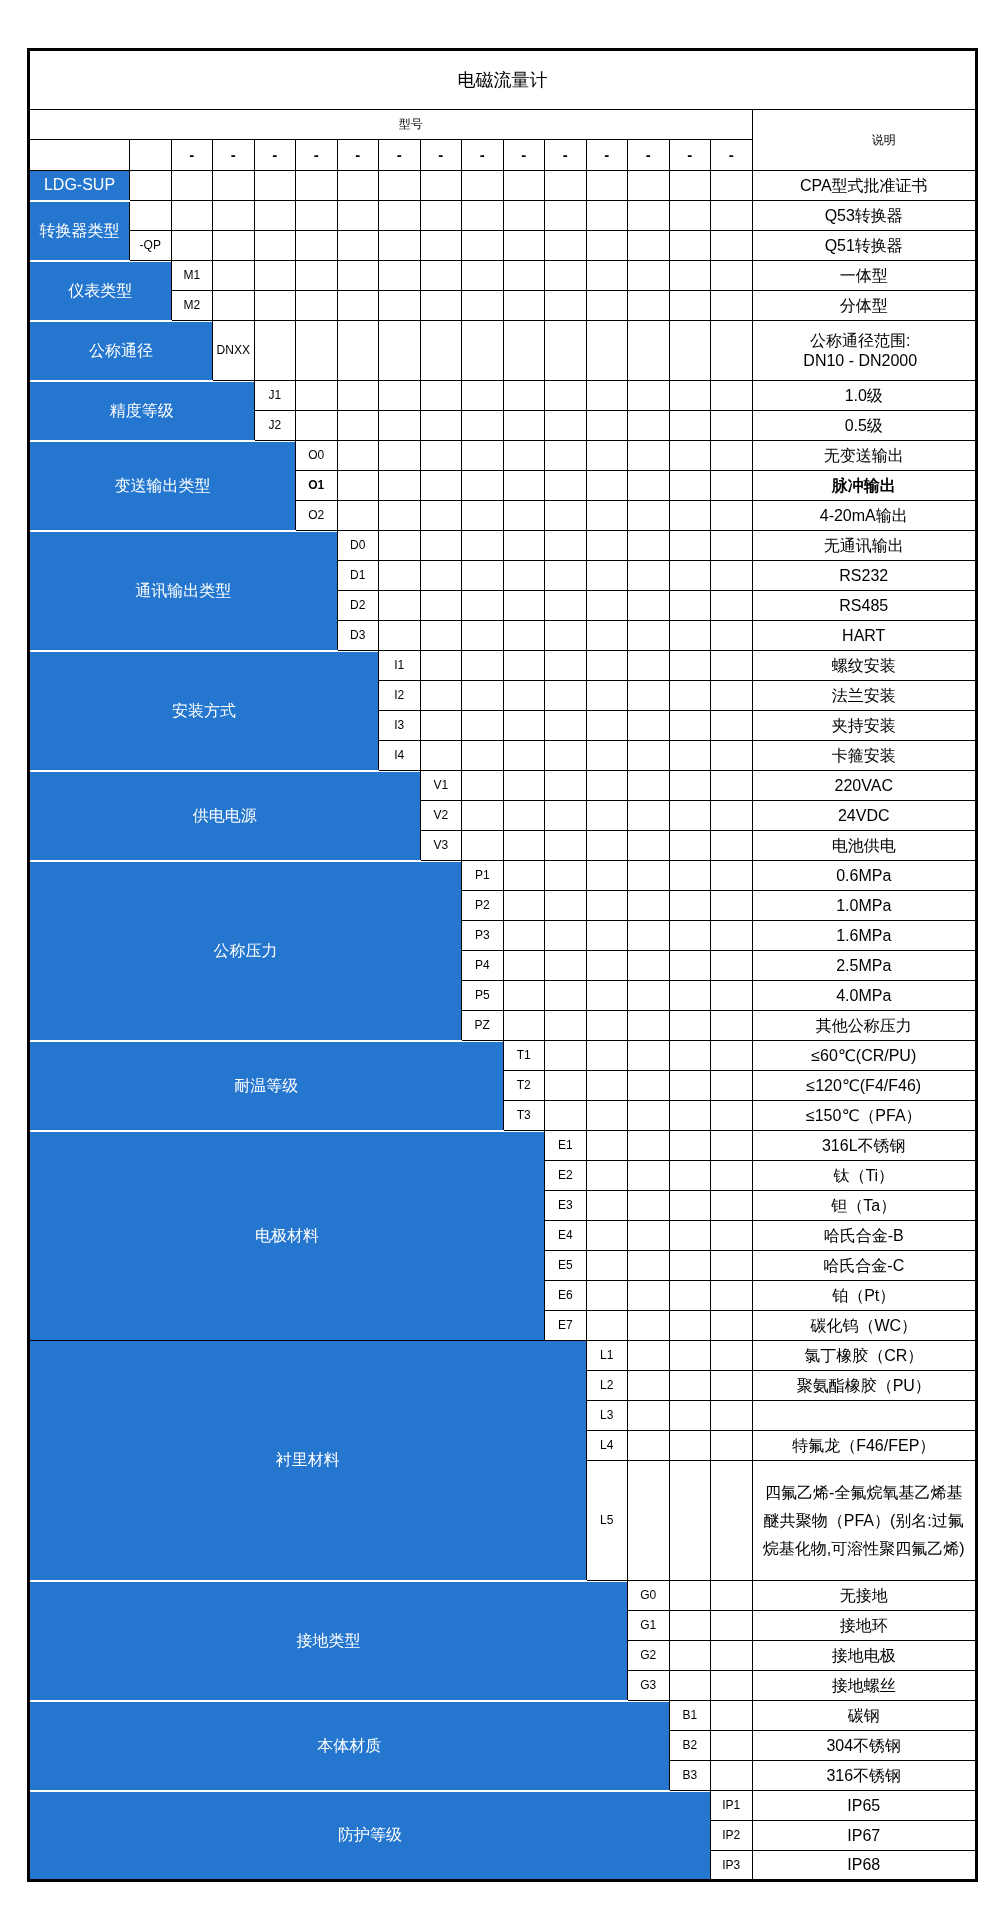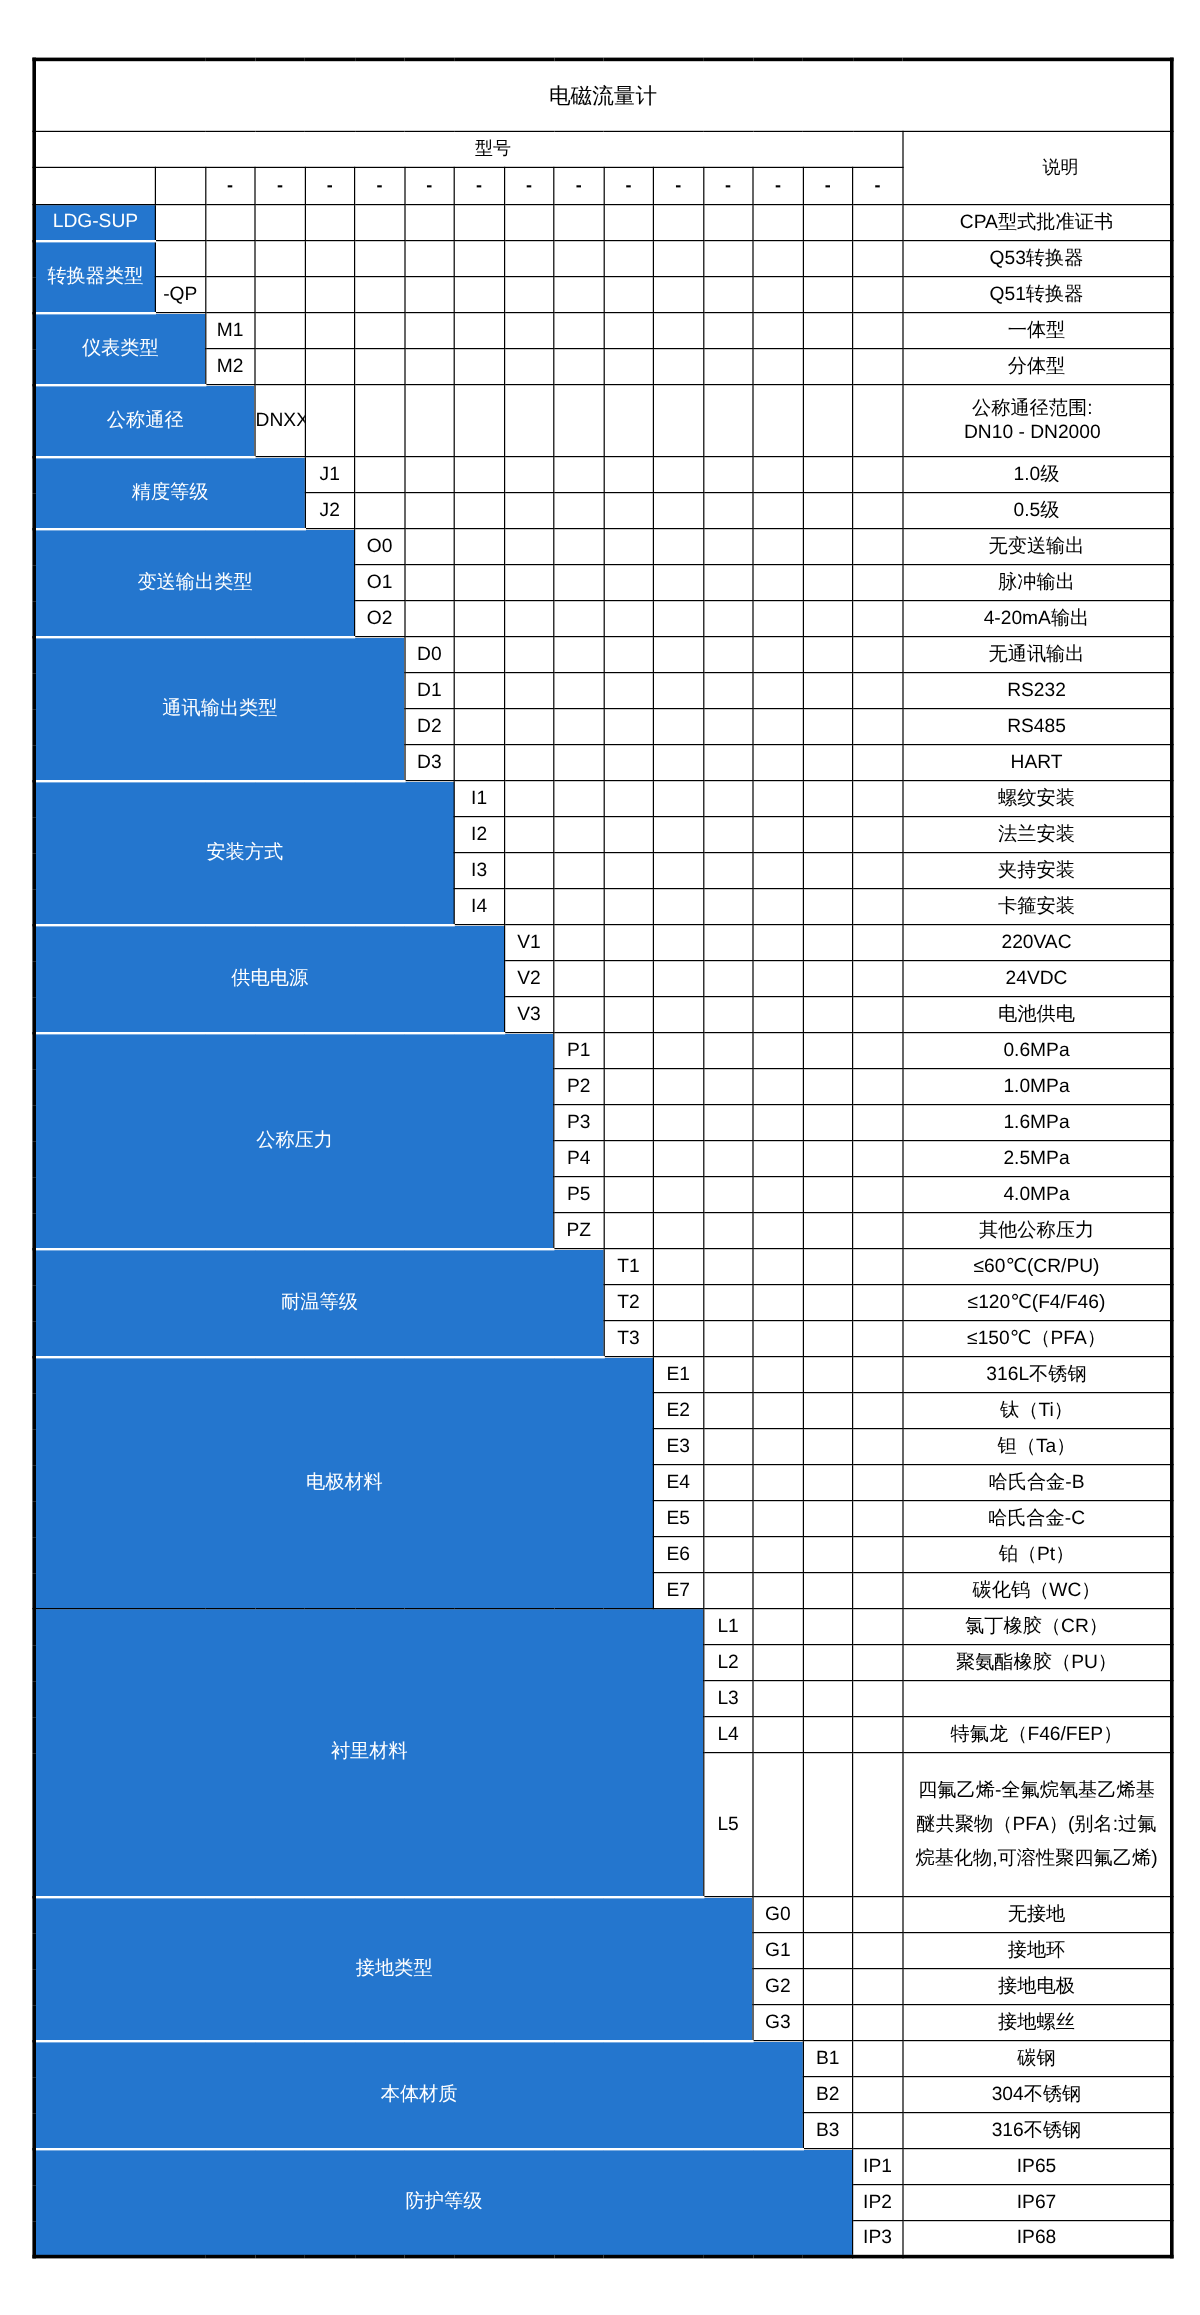--- a/index.html
+++ b/index.html
@@ -31,38 +31,38 @@
     vertical-align: middle;
     padding: 0;
     overflow: hidden;
     line-height: 1.25;
   }
   td.title-cell {
     font-size: 18px;
     font-weight: normal;
   }
   td.header-cell {
-    font-size: 15px;
+    font-size: 12px;
     padding-left: 40px;
   }
   td.dash-cell {
     font-weight: bold;
     font-size: 15px;
   }
   td.cat {
     background: #2476CE;
     color: #ffffff;
     border-bottom: 2px solid #ffffff;
     font-size: 16px;
   }
   td.cat.divider-black {
     border-bottom: 1px solid #000;
   }
   td.code-cell {
-    font-size: 16px;
+    font-size: 12px;
   }
   td.desc-cell {
     font-size: 16px;
     padding: 0 12px;
   }
   td.desc-cell.left {
     text-align: center;
     white-space: pre-line;
     padding-left: 5px;
   }
@@ -269,21 +269,21 @@
           <td></td>
           <td></td>
           <td></td>
           <td></td>
           <td></td>
           <td></td>
           <td></td>
           <td></td>
           <td class="desc-cell">无变送输出</td>
         </tr>
-        <tr style="height: 30px;">
+        <tr style="height: 30px; font-weight: bold;">
           <td class="code-cell">O1</td>
           <td></td>
           <td></td>
           <td></td>
           <td></td>
           <td></td>
           <td></td>
           <td></td>
           <td></td>
           <td></td>

